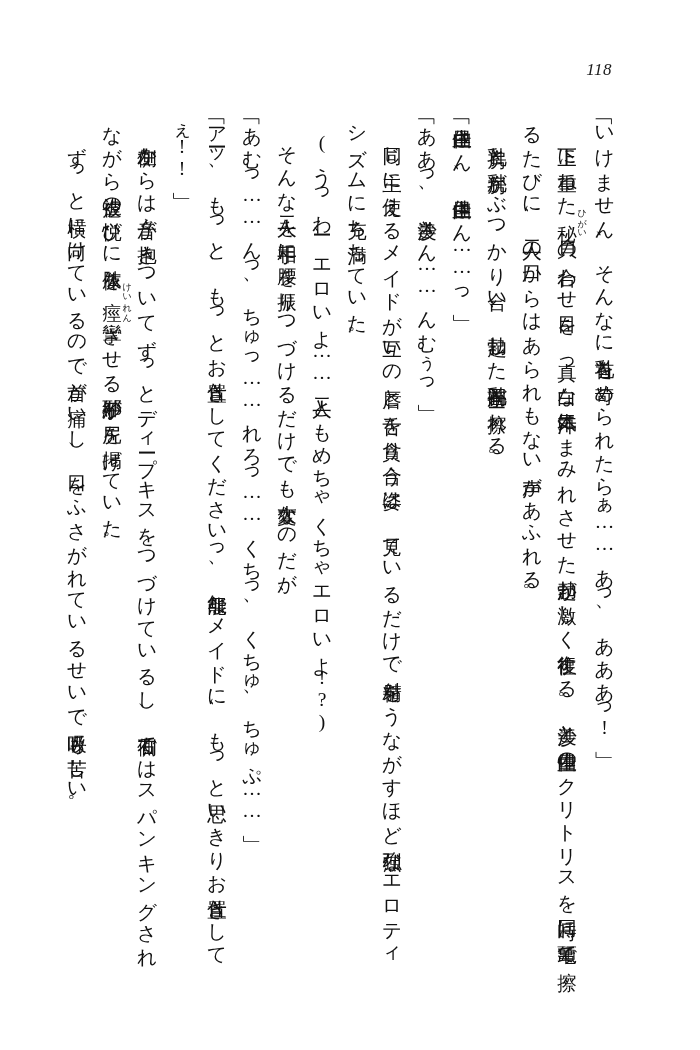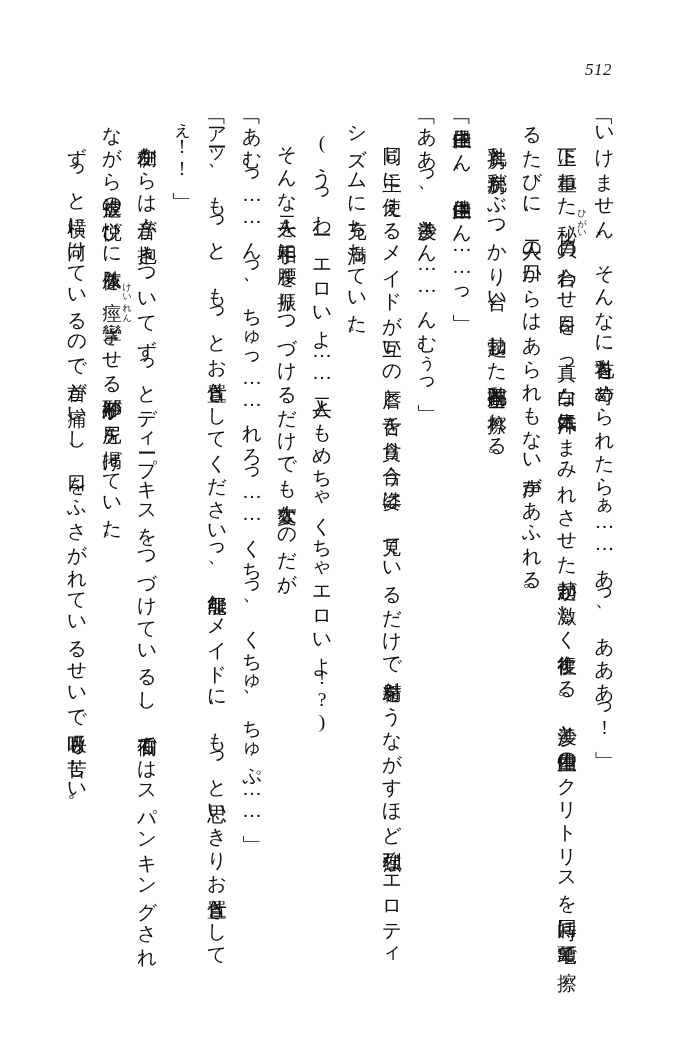--- a/index.html
+++ b/index.html
@@ -65,21 +65,21 @@
     letter-spacing: 0px;
     line-height: 1;
     font-family: "Liberation Serif", "DejaVu Serif", serif;
   }
 </style>
 </head>
 <body>
 
 <div class="page">
 
-  <div class="page-number">512</div>
+  <div class="page-number">118</div>
 
   <div class="text-block">
     <p>「いけません、そんなに乳首を苛められたらぁ……あっ、あああっ!」</p>
     <p class="ind">上下に重ねた<ruby>秘貝<rt>ひがい</rt></ruby>の合わせ目を、真っ白な本気汁にまみれさせた勃起が激しく往復する。美沙と由佳里のクリトリスを同時に亀頭で擦るたびに、二人の口からはあられもない声があふれる。</p>
     <p class="ind">乳房と乳房がぶつかり合い、勃起した乳首同士が擦れる。</p>
     <p>「由佳里さん、由佳里さん……っ」</p>
     <p>「ああっ、美沙さん……んむぅっ」</p>
     <p class="ind">同じ主に使えるメイドが互いの唇と舌を貪り合う姿は、見ているだけで射精をうながすほど強烈なエロティシズムに充ち満ちていた。</p>
     <p class="ind">(うっわー、エロいよ……二人ともめちゃくちゃエロいよ!?)</p>
     <p class="ind">そんな二人を相手に腰を振りつづけるだけでも大変なのだが、</p>

